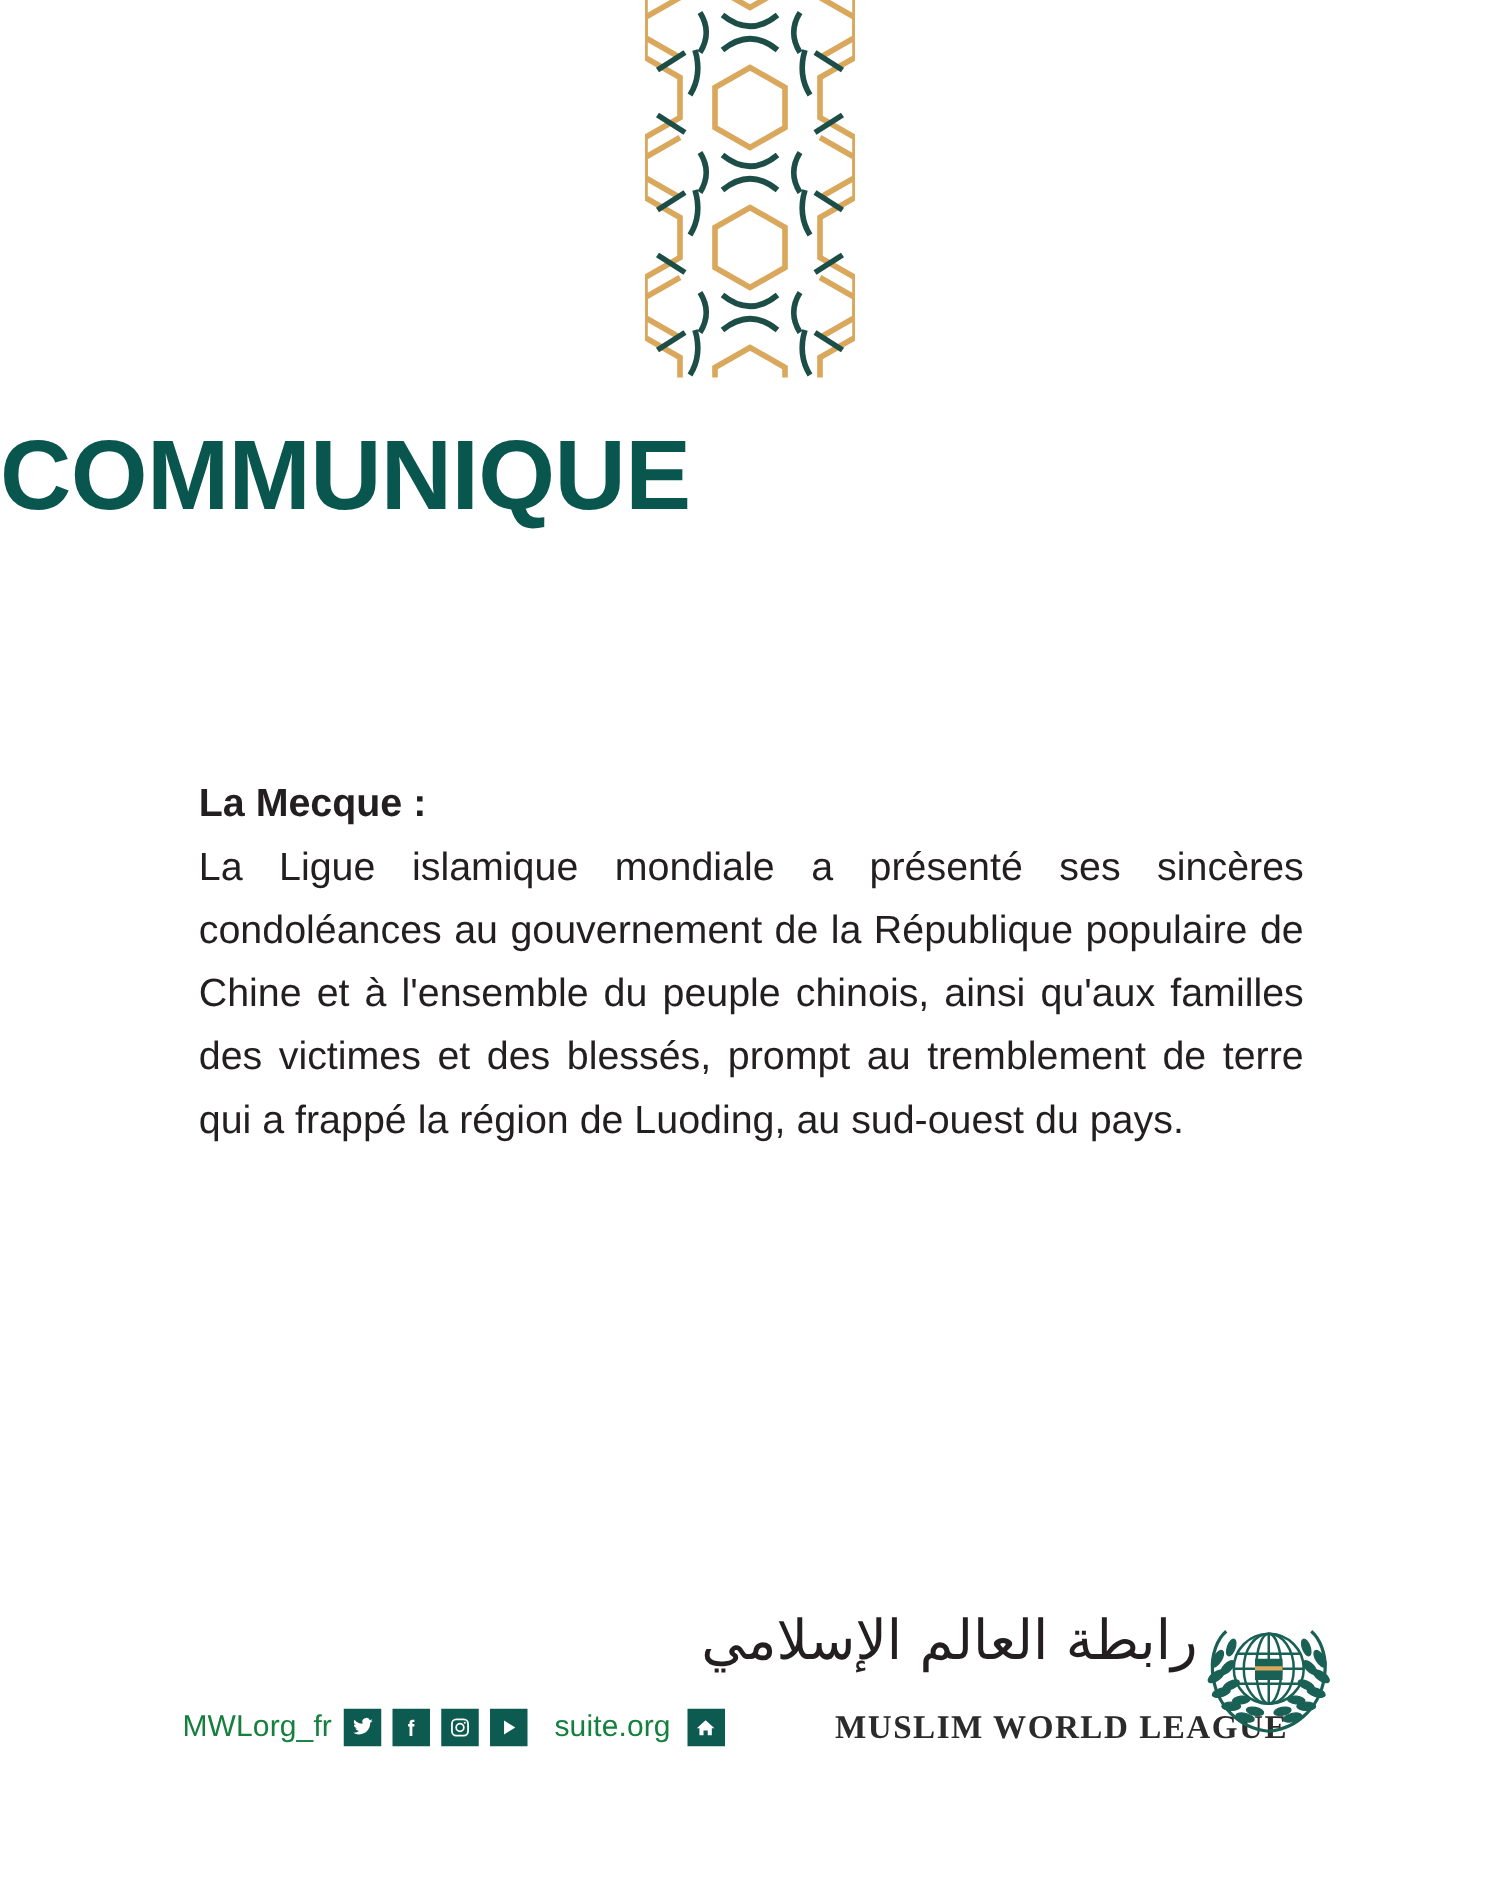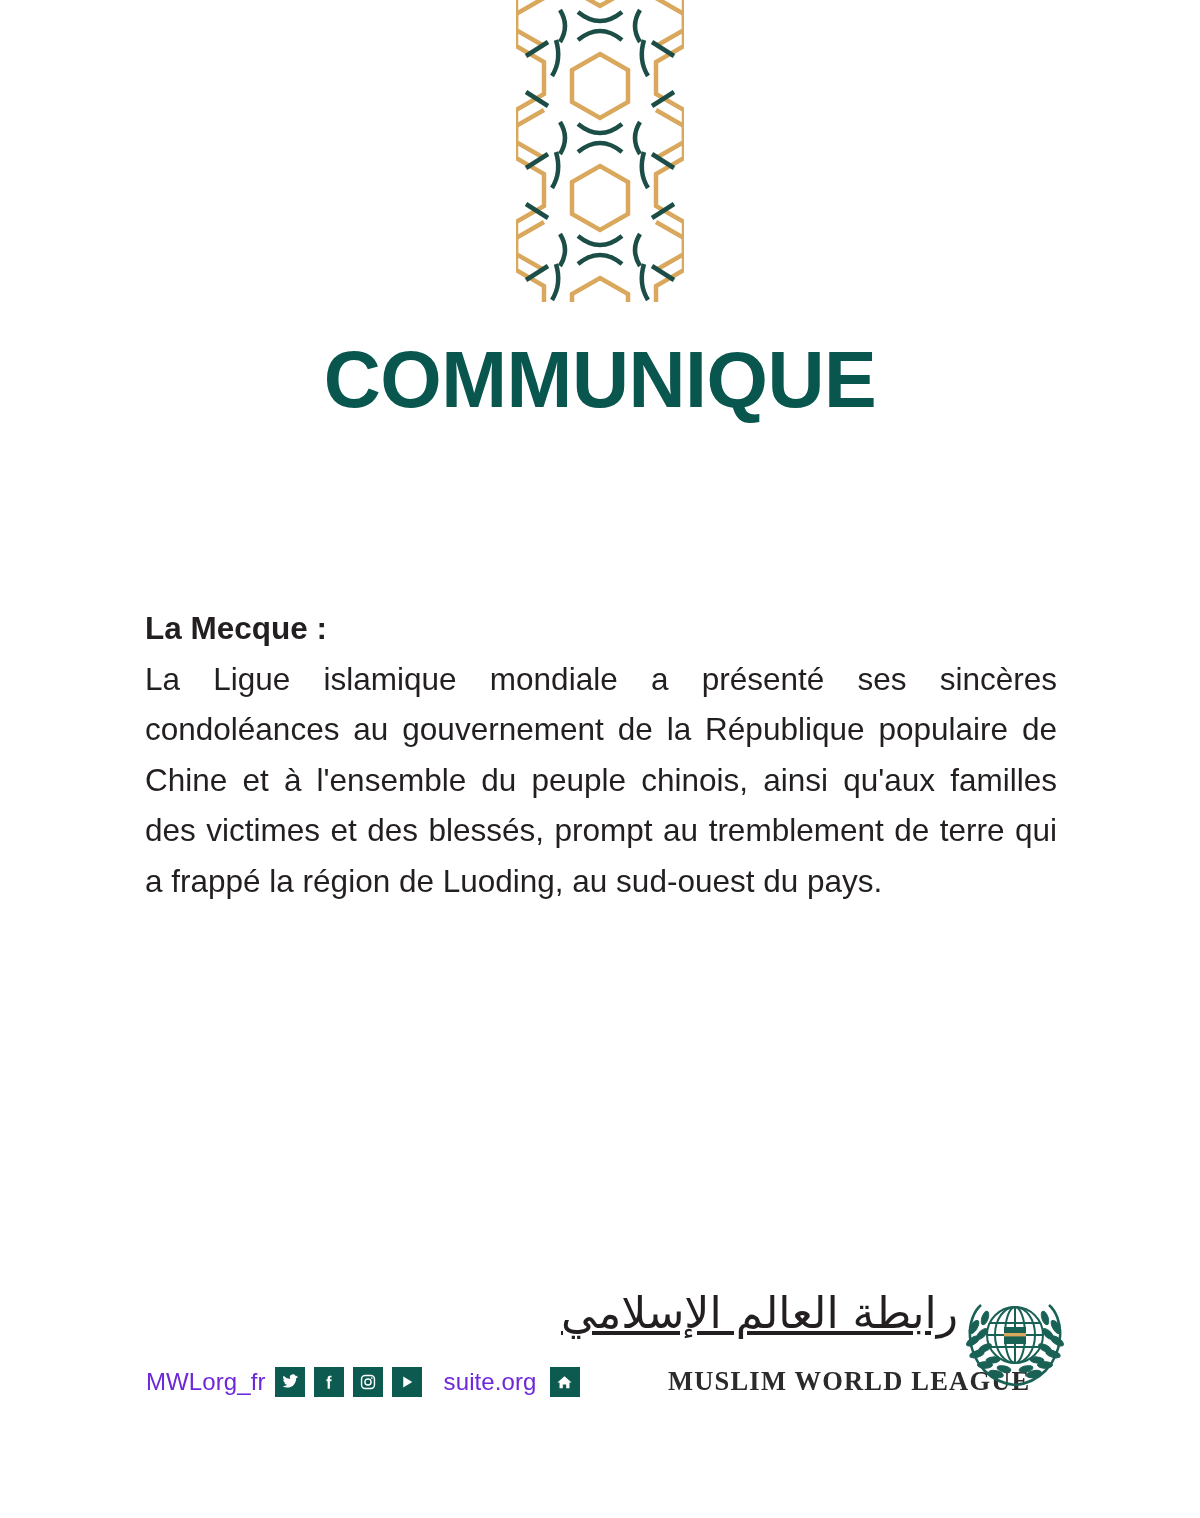--- a/index.html
+++ b/index.html
@@ -30,21 +30,21 @@
     width: 168px;
     height: 312px;
   }
 
   
   #title {
     position: absolute;
     left: 0;
     top: 340px;
     width: 1200px;
-    text-align: center;
+    text-align: left;
     font-family: "Liberation Sans", sans-serif;
     font-weight: bold;
     font-size: 79px;
     letter-spacing: -0.5px;
     color: #08564d;
     line-height: 1.0;
   }
 
   
   #body-copy {
@@ -52,21 +52,21 @@
     left: 145px;
     top: 603px;
     width: 912px;
     color: #231f20;
     font-size: 31.5px;
     line-height: 50.5px;
     font-family: "Liberation Sans", sans-serif;
   }
   .para {
     text-align: justify;
-    margin: 0;
+    margin: 14px;
   }
   .dateline {
     font-weight: bold;
     display: block;
     text-align: left;
   }
   .para + .para {
     margin-top: 50px;
   }
 
@@ -81,21 +81,21 @@
 
   #social-bar {
     position: absolute;
     left: 146px;
     top: 92px;
     display: flex;
     align-items: center;
     gap: 9px;
   }
   .social-handle {
-    color: #6d28d9;
+    color: #15803d;
     font-size: 24px;
     font-family: "Liberation Sans", sans-serif;
     letter-spacing: 0.1px;
     white-space: nowrap;
   }
   .social-icon {
     width: 30px;
     height: 30px;
     background: #0d5a51;
     display: flex;
@@ -122,21 +122,20 @@
     left: 0px;
     top: 0px;
     width: 290px;
     text-align: center;
     direction: rtl;
     font-family: "DejaVu Sans", sans-serif;
     font-size: 44px;
     line-height: 66px;
     color: #231f20;
     white-space: nowrap;
-    text-decoration: underline;
   }
   #logo-latin {
     position: absolute;
     left: 0px;
     top: 86px;
     width: 290px;
     text-align: center;
     font-family: "Liberation Serif", serif;
     font-weight: bold;
     font-size: 26.5px;

